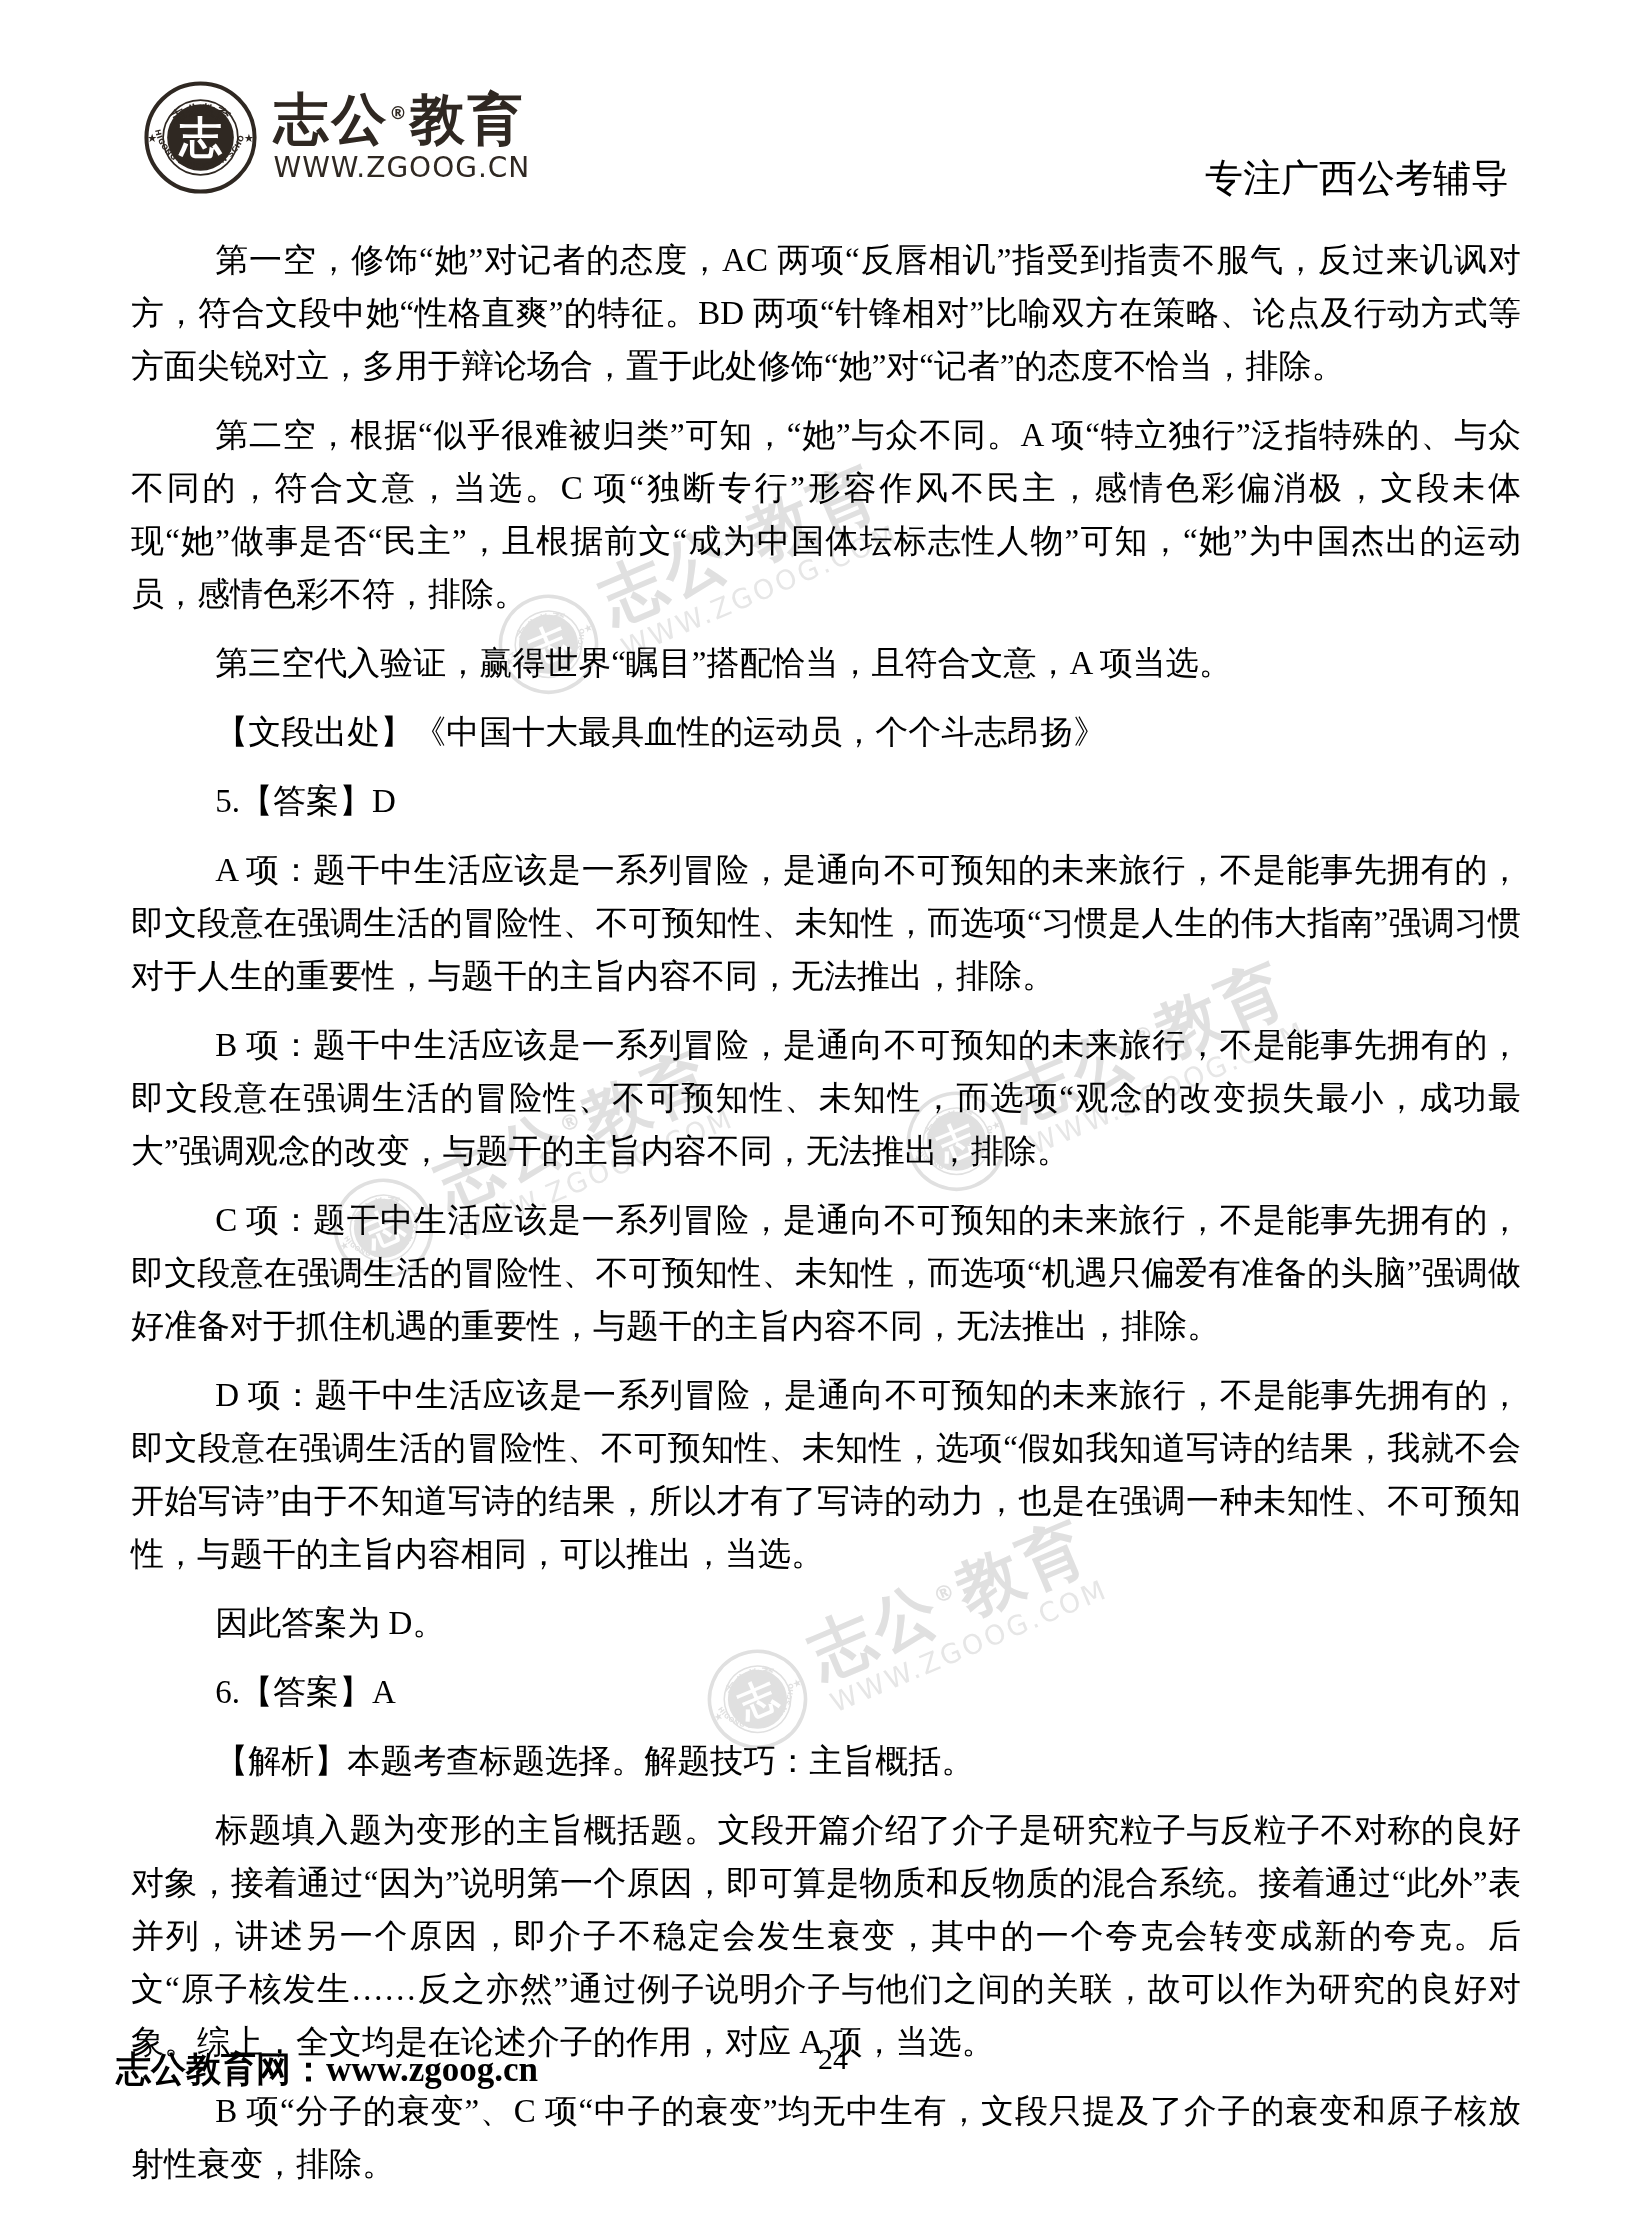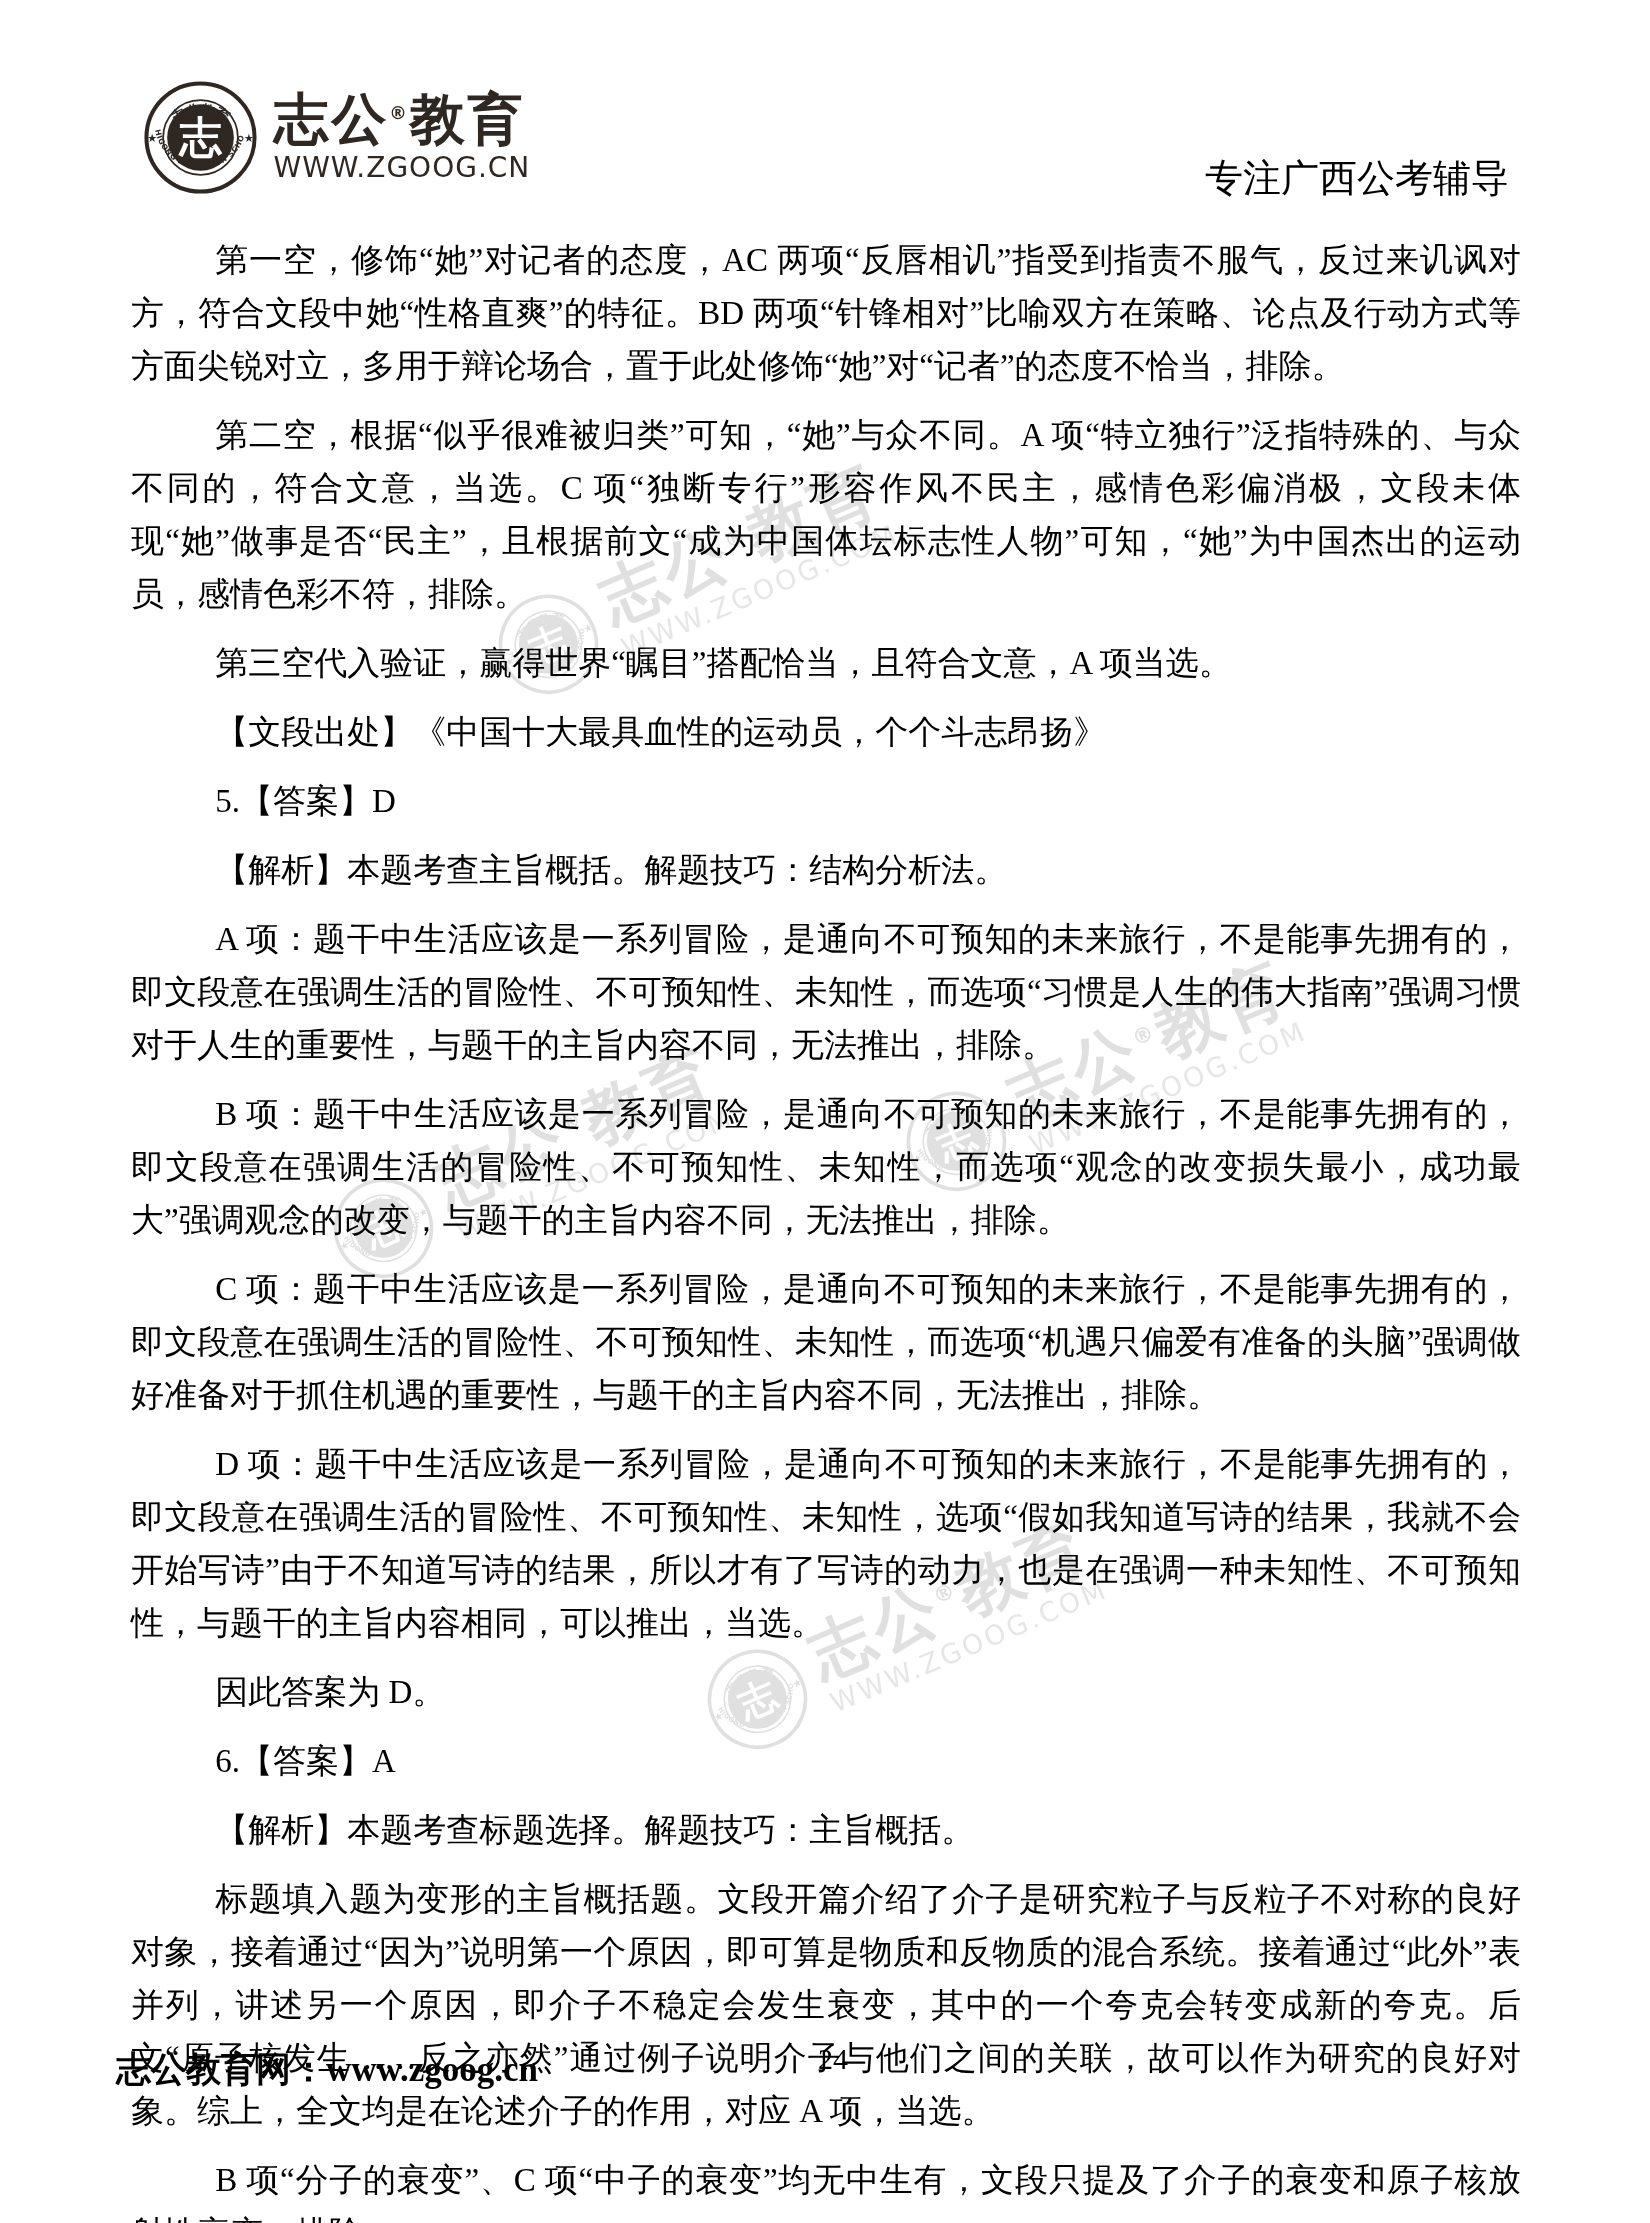--- a/index.html
+++ b/index.html
@@ -111,21 +111,20 @@
     </div>
   </div>
   <div class="slogan">专注广西公考辅导</div>
 
   <div class="content">
     <p>第一空，修饰“她”对记者的态度，AC 两项“反唇相讥”指受到指责不服气，反过来讥讽对方，符合文段中她“性格直爽”的特征。BD 两项“针锋相对”比喻双方在策略、论点及行动方式等方面尖锐对立，多用于辩论场合，置于此处修饰“她”对“记者”的态度不恰当，排除。</p>
     <p>第二空，根据“似乎很难被归类”可知，“她”与众不同。A 项“特立独行”泛指特殊的、与众不同的，符合文意，当选。C 项“独断专行”形容作风不民主，感情色彩偏消极，文段未体现“她”做事是否“民主”，且根据前文“成为中国体坛标志性人物”可知，“她”为中国杰出的运动员，感情色彩不符，排除。</p>
     <p>第三空代入验证，赢得世界“瞩目”搭配恰当，且符合文意，A 项当选。</p>
     <p>【文段出处】《中国十大最具血性的运动员，个个斗志昂扬》</p>
     <p>5.【答案】D</p>
-    <p>【解析】本题考查主旨概括。解题技巧：结构分析法。</p>
     <p>A 项：题干中生活应该是一系列冒险，是通向不可预知的未来旅行，不是能事先拥有的，即文段意在强调生活的冒险性、不可预知性、未知性，而选项“习惯是人生的伟大指南”强调习惯对于人生的重要性，与题干的主旨内容不同，无法推出，排除。</p>
     <p>B 项：题干中生活应该是一系列冒险，是通向不可预知的未来旅行，不是能事先拥有的，即文段意在强调生活的冒险性、不可预知性、未知性，而选项“观念的改变损失最小，成功最大”强调观念的改变，与题干的主旨内容不同，无法推出，排除。</p>
     <p>C 项：题干中生活应该是一系列冒险，是通向不可预知的未来旅行，不是能事先拥有的，即文段意在强调生活的冒险性、不可预知性、未知性，而选项“机遇只偏爱有准备的头脑”强调做好准备对于抓住机遇的重要性，与题干的主旨内容不同，无法推出，排除。</p>
     <p>D 项：题干中生活应该是一系列冒险，是通向不可预知的未来旅行，不是能事先拥有的，即文段意在强调生活的冒险性、不可预知性、未知性，选项“假如我知道写诗的结果，我就不会开始写诗”由于不知道写诗的结果，所以才有了写诗的动力，也是在强调一种未知性、不可预知性，与题干的主旨内容相同，可以推出，当选。</p>
     <p>因此答案为 D。</p>
     <p>6.【答案】A</p>
     <p>【解析】本题考查标题选择。解题技巧：主旨概括。</p>
     <p>标题填入题为变形的主旨概括题。文段开篇介绍了介子是研究粒子与反粒子不对称的良好对象，接着通过“因为”说明第一个原因，即可算是物质和反物质的混合系统。接着通过“此外”表并列，讲述另一个原因，即介子不稳定会发生衰变，其中的一个夸克会转变成新的夸克。后文“原子核发生……反之亦然”通过例子说明介子与他们之间的关联，故可以作为研究的良好对象。综上，全文均是在论述介子的作用，对应 A 项，当选。</p>
     <p>B 项“分子的衰变”、C 项“中子的衰变”均无中生有，文段只提及了介子的衰变和原子核放射性衰变，排除。</p>
   </div>

